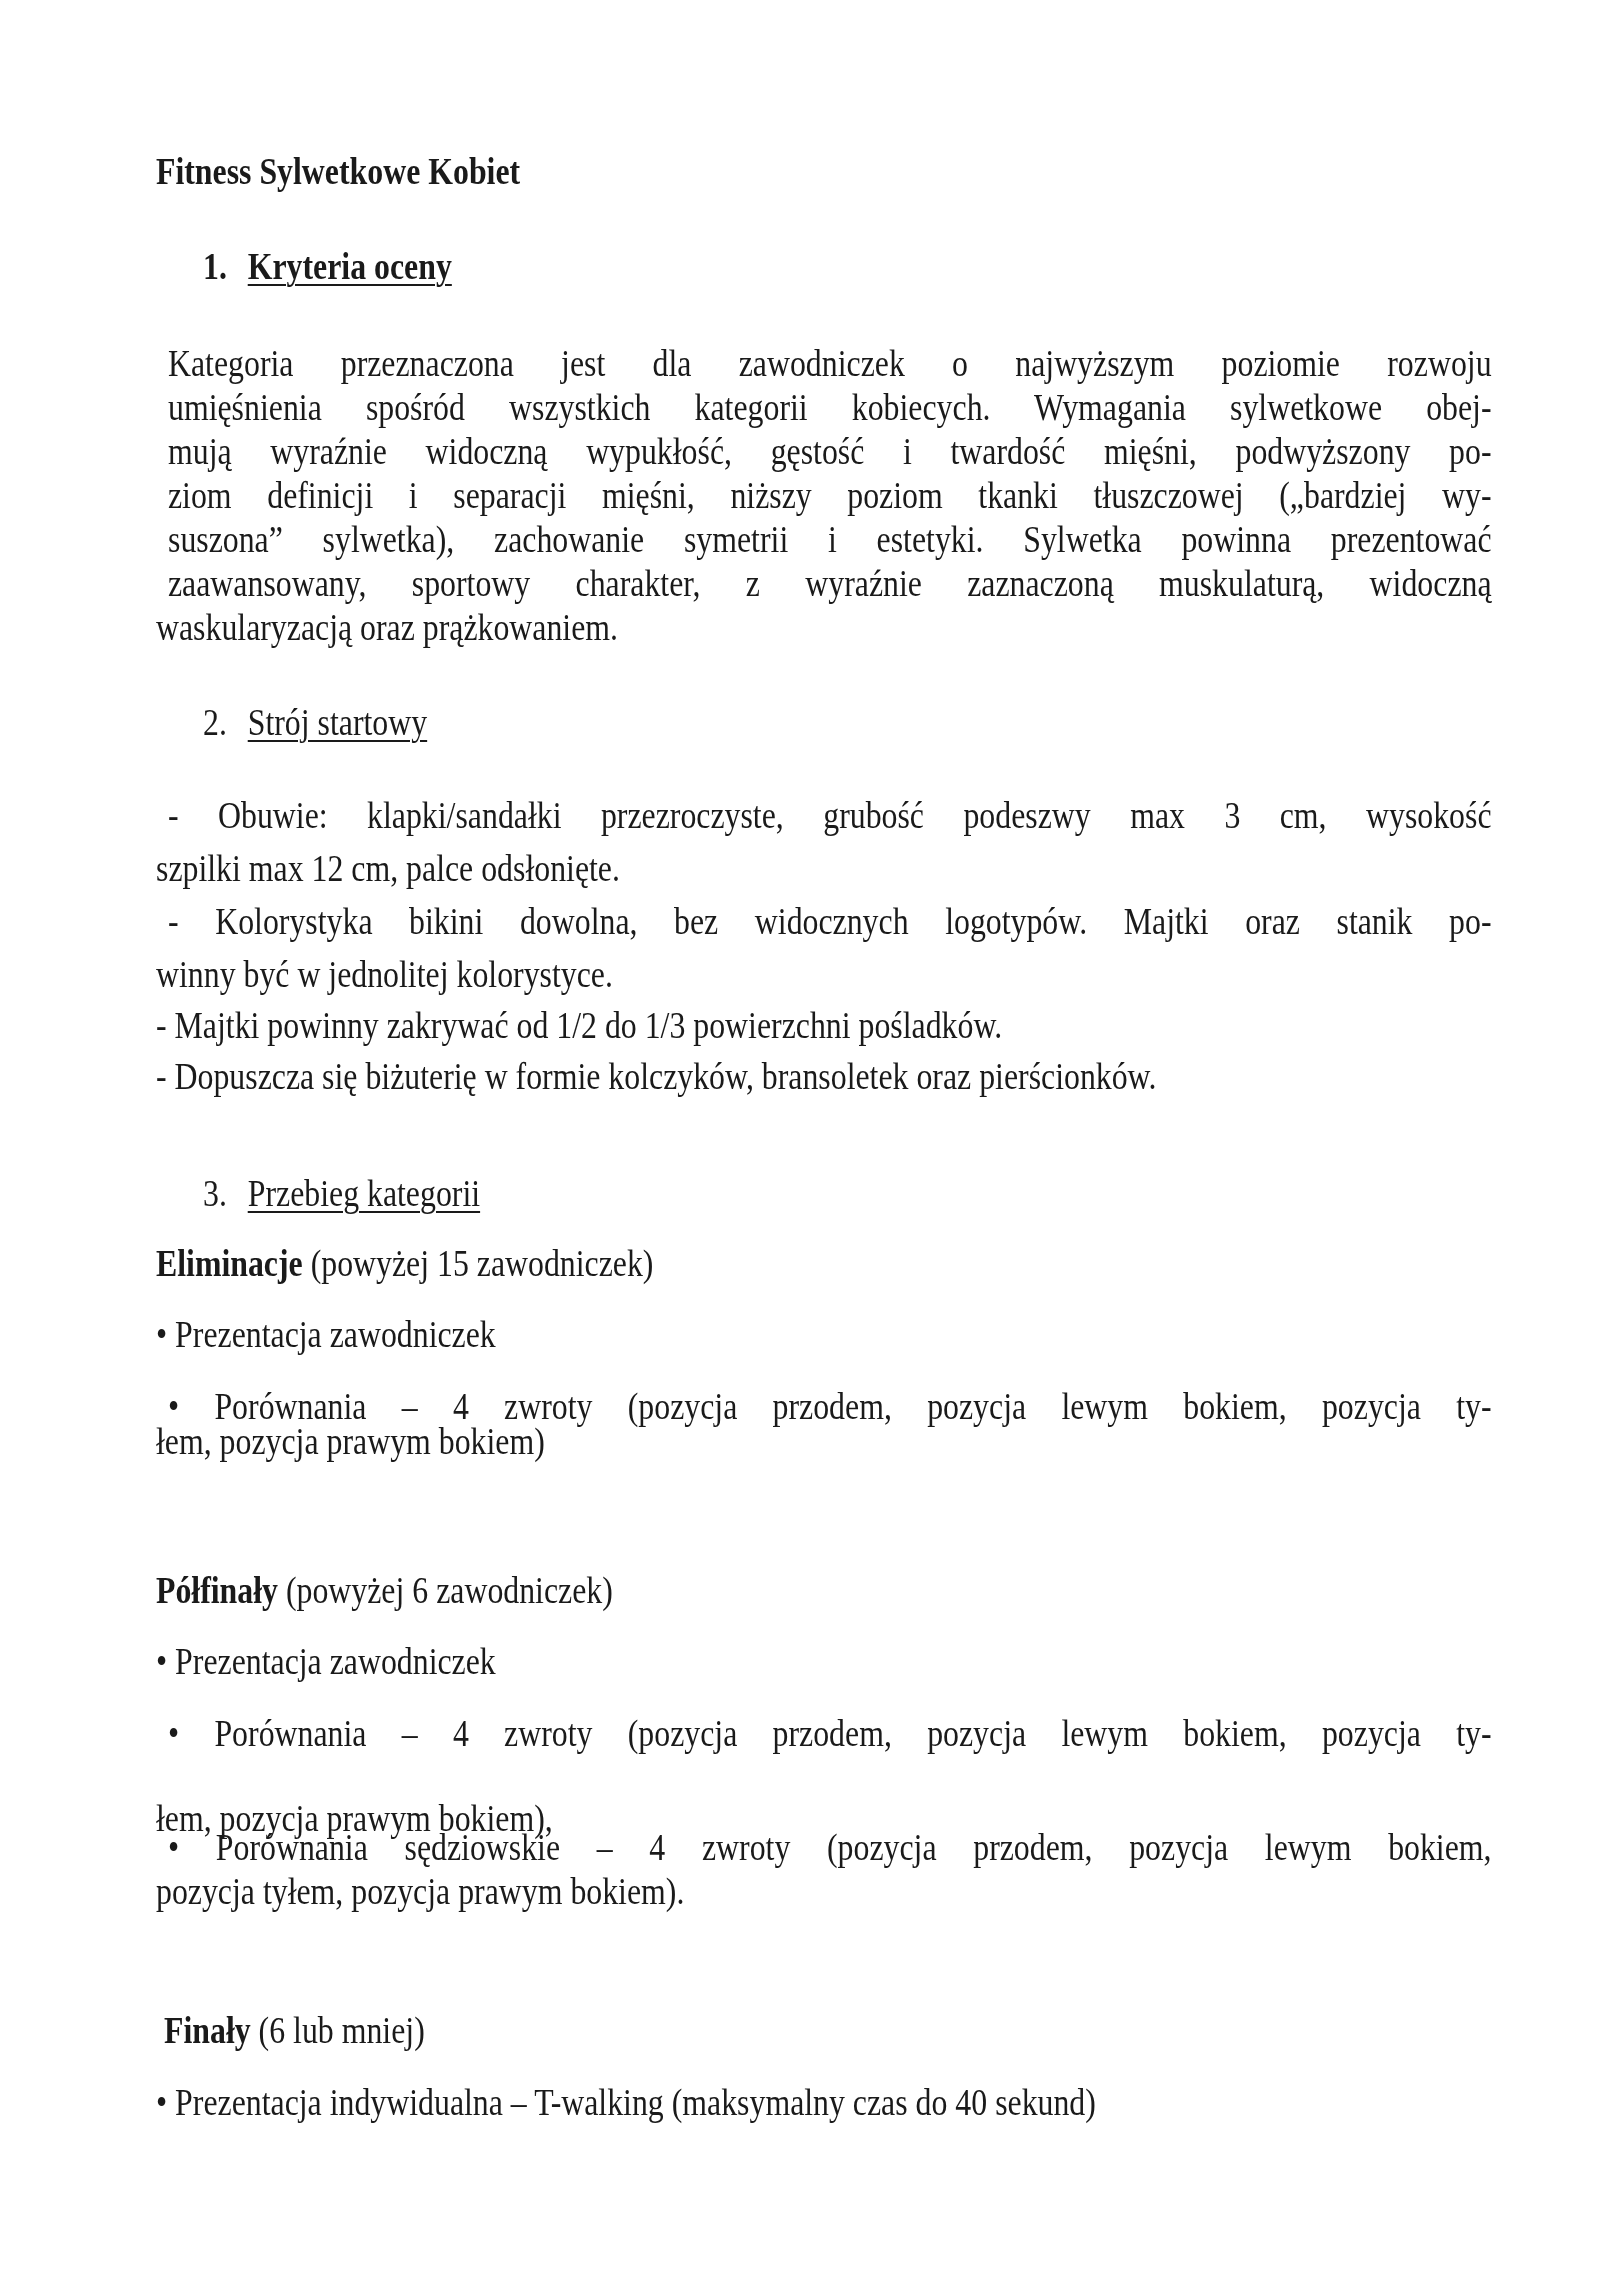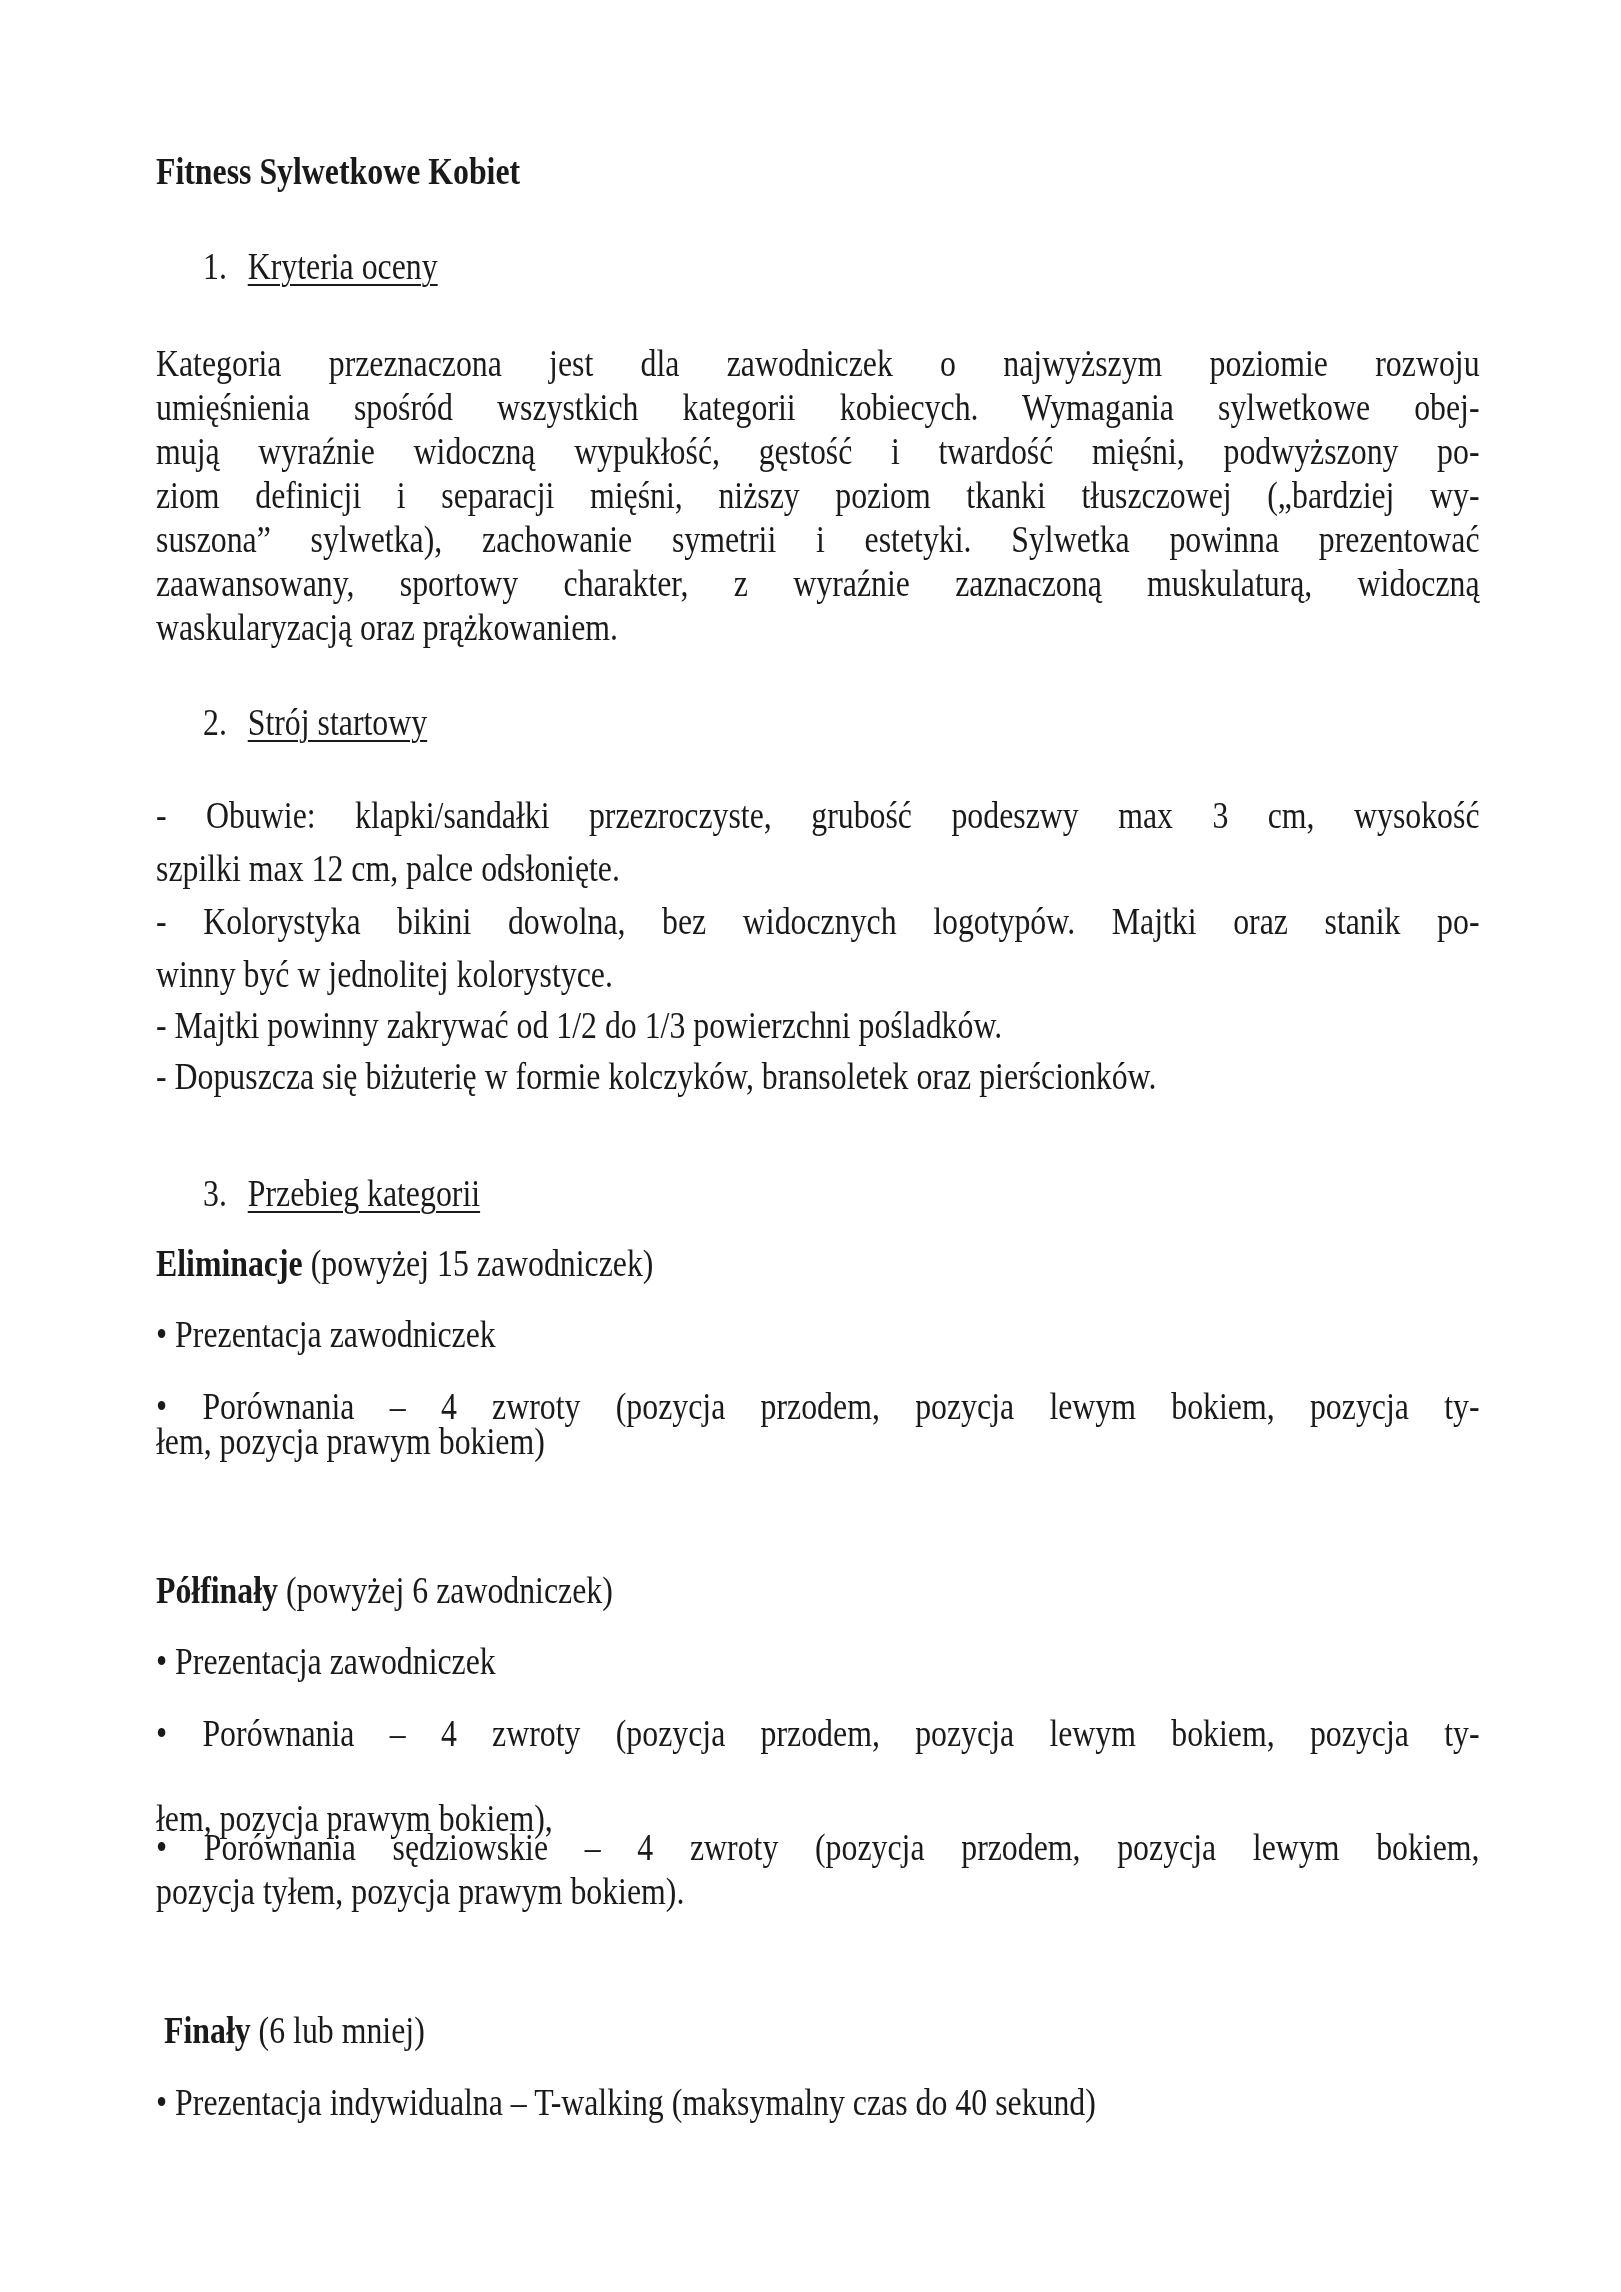--- a/index.html
+++ b/index.html
@@ -47,41 +47,42 @@
       display: inline-block;
       transform-origin: left top;
       transform: scaleX(0.86);
     }
     .jline {
       font-size: 37px;
       line-height: 45px;
       width: 1324px;
       text-align: justify;
       text-align-last: justify;
+      margin-left: 12px;
     }
     .jline .squeezebox {
       display: block;
       width: 1539px;
       transform-origin: left top;
       transform: scaleX(0.86);
       text-align: justify;
       text-align-last: justify;
     }
     .bold { font-weight: bold; }
   </style>
 </head>
 <body>
 
 <div class="page">
 
   <div class="abs title" style="top:149px;">
     <span class="squeeze">Fitness Sylwetkowe Kobiet</span>
   </div>
 
-  <div class="abs heading" style="top:244px;">
+  <div class="abs heading" style="top:244px;font-weight:bold;">
     <span class="squeeze">
       <span class="num">1.</span><span class="label">Kryteria oceny</span>
     </span>
   </div>
 
   <div class="abs jline" style="top:341px;">
       <span class="squeezebox">Kategoria przeznaczona jest dla zawodniczek o najwyższym poziomie rozwoju</span>
     </div>
   <div class="abs jline" style="top:385px;">
       <span class="squeezebox">umięśnienia spośród wszystkich kategorii kobiecych. Wymagania sylwetkowe obej-</span>

